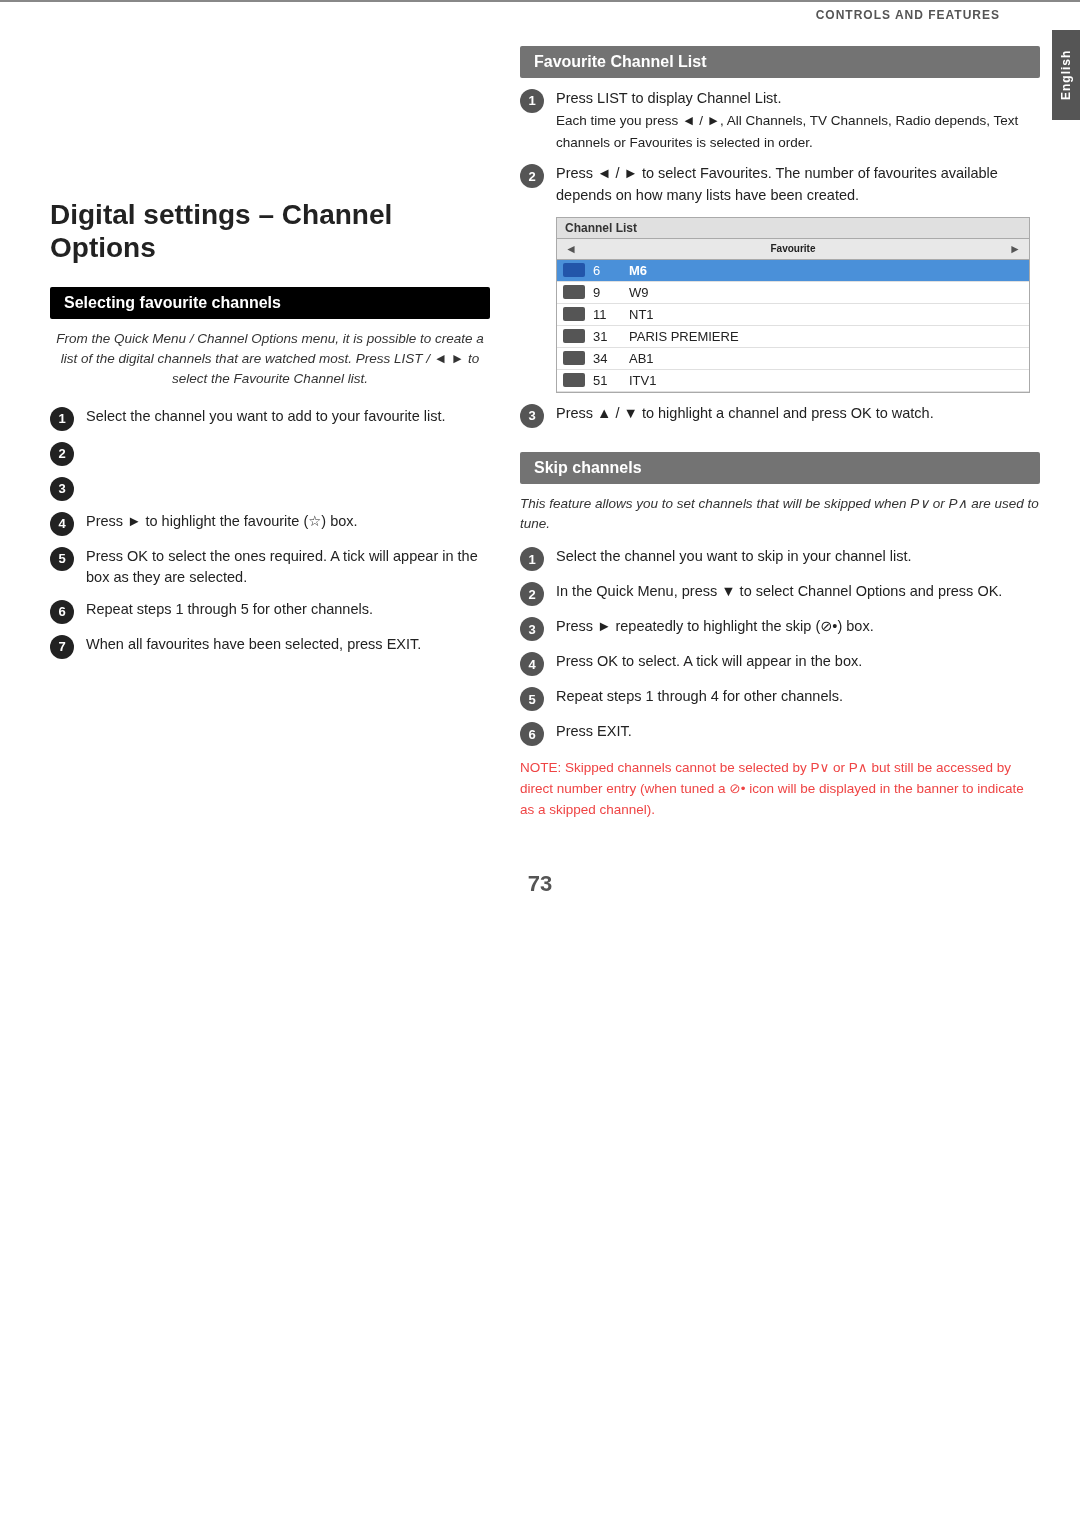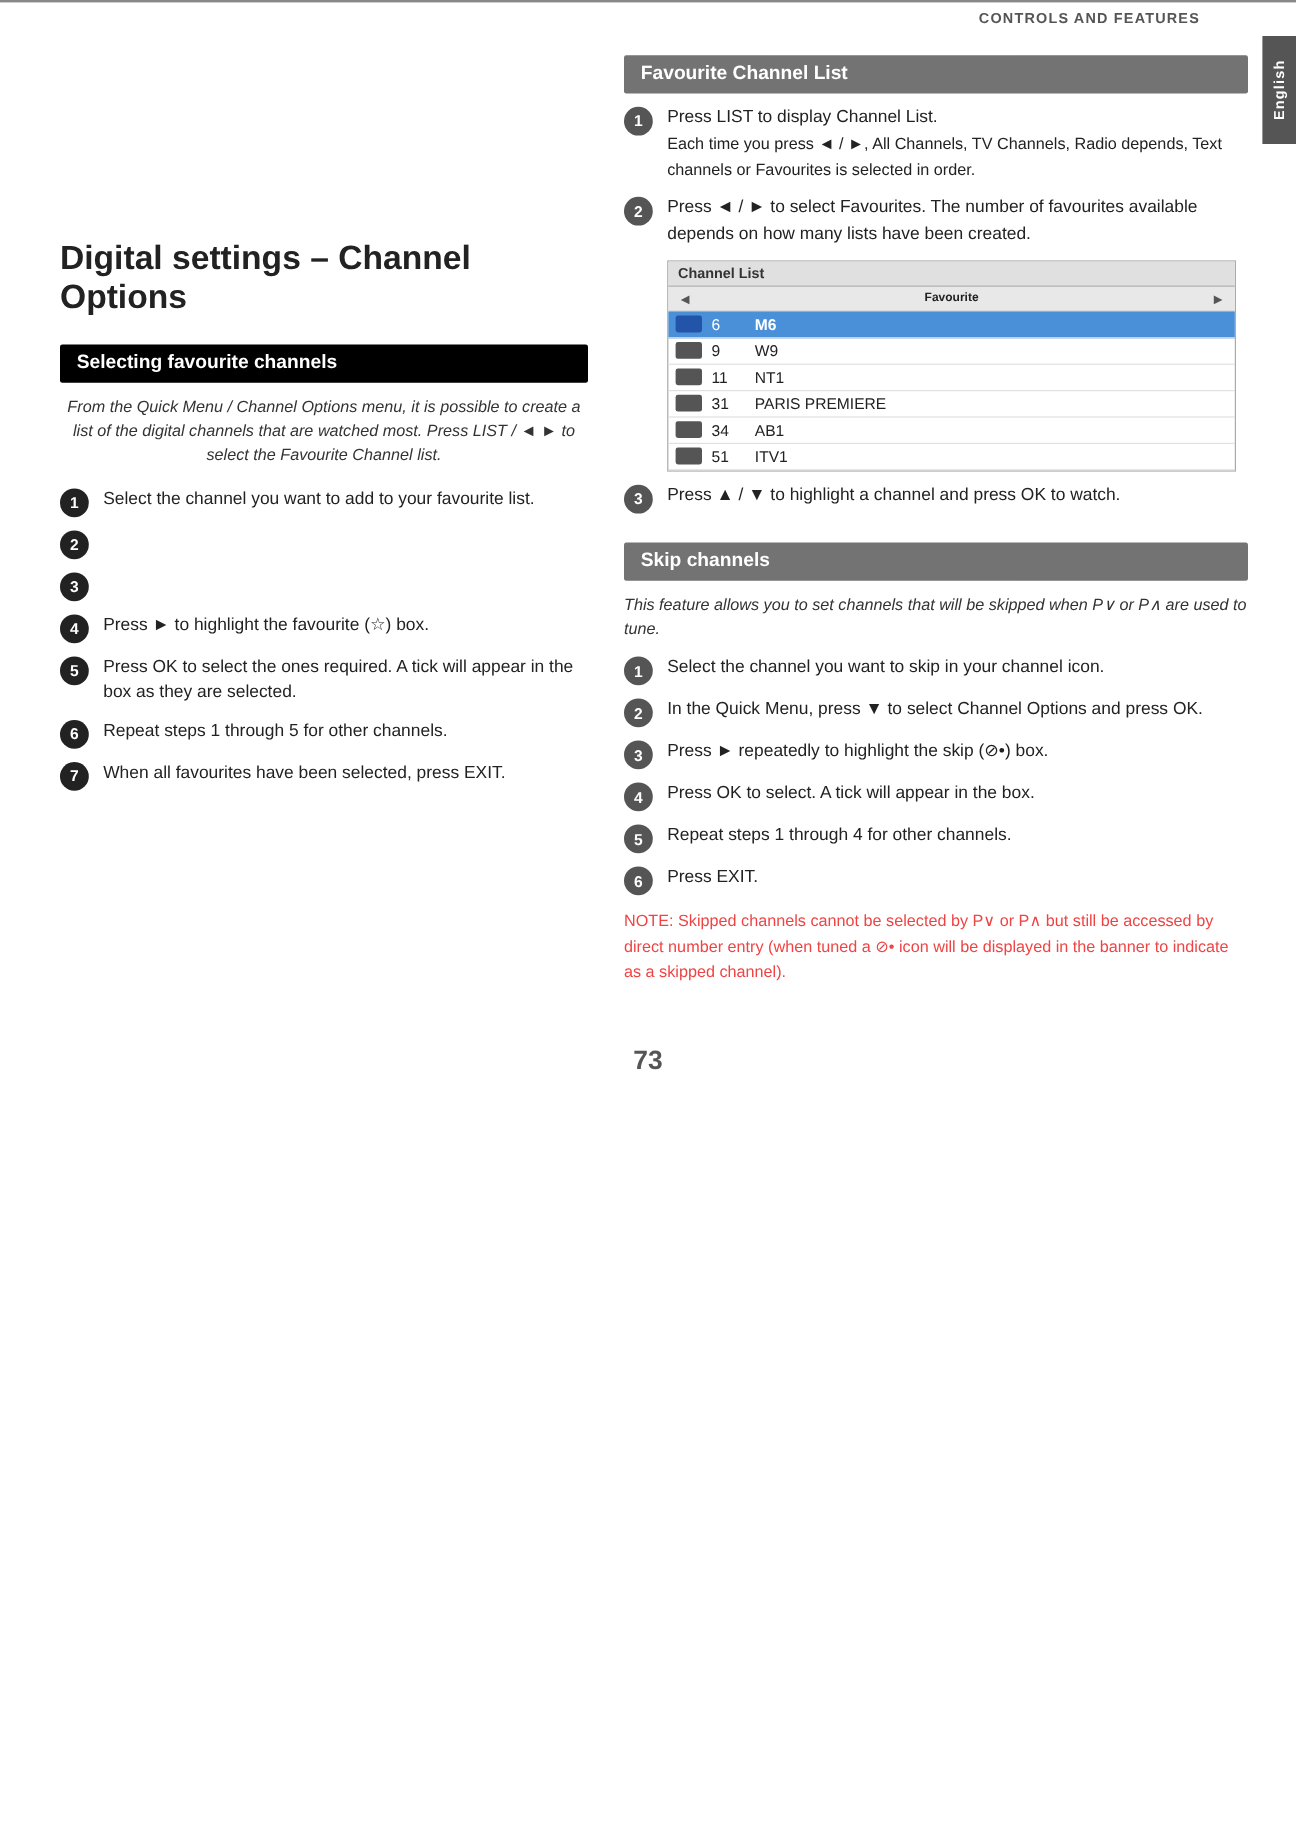--- a/index.html
+++ b/index.html
@@ -328,21 +328,21 @@
       </ol>
 
       <div class="section-gap"></div>
       <div class="section-header right">Skip channels</div>
 
       <p class="italic-intro" style="text-align:left; margin-bottom:12px; margin-left:0;">This feature allows you to set channels that will be skipped when P∨ or P∧ are used to tune.</p>
 
       <ol class="steps-list">
         <li>
           <span class="step-num">1</span>
-          <span class="step-text">Select the channel you want to skip in your channel icon.</span>
+          <span class="step-text">Select the channel you want to skip in your channel list.</span>
         </li>
         <li>
           <span class="step-num">2</span>
           <span class="step-text">In the <b>Quick Menu</b>, press ▼ to select <b>Channel Options</b> and press <b>OK</b>.</span>
         </li>
         <li>
           <span class="step-num">3</span>
           <span class="step-text">Press ► repeatedly to highlight the skip (⊘•) box.</span>
         </li>
         <li>

